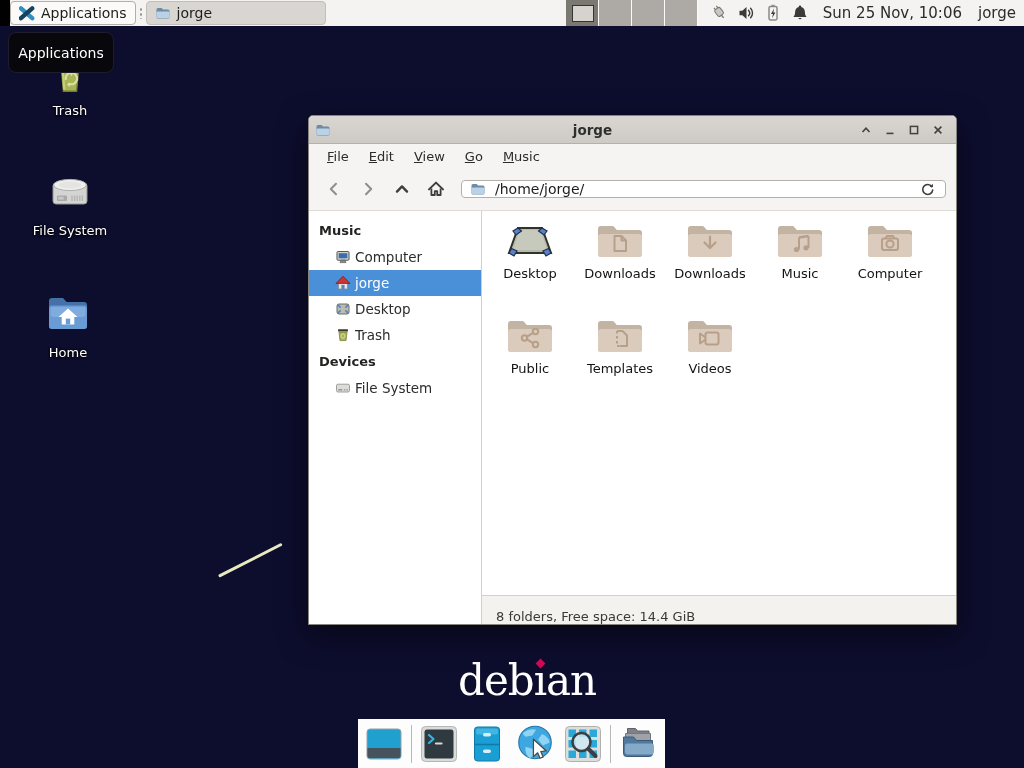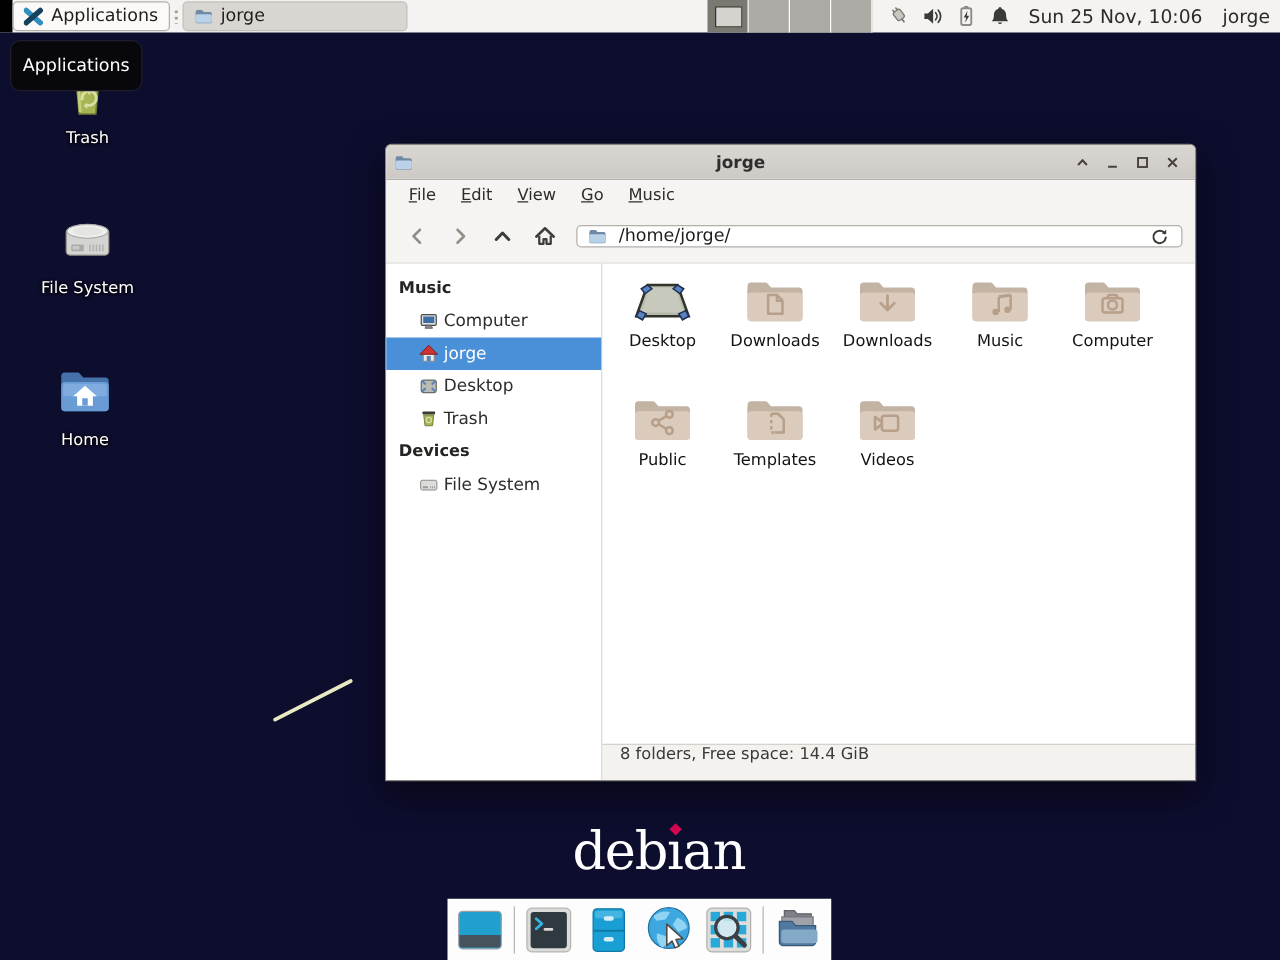--- a/index.html
+++ b/index.html
@@ -75,21 +75,21 @@
   #sidebar{width:173px;background:#fff;border-right:1px solid #d3d0cb;flex:none;padding-top:6px;box-sizing:border-box;}
   .side-header{font-size:13px;font-weight:bold;color:#242422;padding:6px 0 6px 10px;}
   .side-item{height:26px;display:flex;align-items:center;gap:4px;padding-left:26px;font-size:13.5px;color:#2c2c2a;}
   .side-item.selected{background:#4a90d9;color:#fff;}
   #main-col{flex:1;display:flex;flex-direction:column;min-width:0;}
   #files{flex:1;background:#fff;padding:10px 0 0 3px;
       display:grid;grid-template-columns:repeat(5,90px);grid-auto-rows:95px;align-content:start;}
   .file-cell{display:flex;flex-direction:column;align-items:center;}
   .file-cell .flbl{margin-top:5px;font-size:13px;color:#141414;}
   #statusbar{height:28px;background:#f3f2ef;border-top:1px solid #d5d2cd;display:flex;
-      align-items:flex-start;padding-left:14px;font-size:13px;color:#3a3a38;flex:none;}
+      align-items:flex-end;padding-left:14px;font-size:13px;color:#3a3a38;flex:none;}
 
   
   #dock{position:absolute;left:358px;top:719px;width:307px;height:49px;background:#fdfdfd;
       display:flex;align-items:center;padding:0 5px;box-sizing:border-box;gap:6px;}
   .dock-item{width:42px;height:42px;display:flex;align-items:center;justify-content:center;flex:none;}
   .dock-sep{width:1px;height:38px;background:#b8b8b6;flex:none;}
 
   svg{display:block;}
 </style>
 </head>

